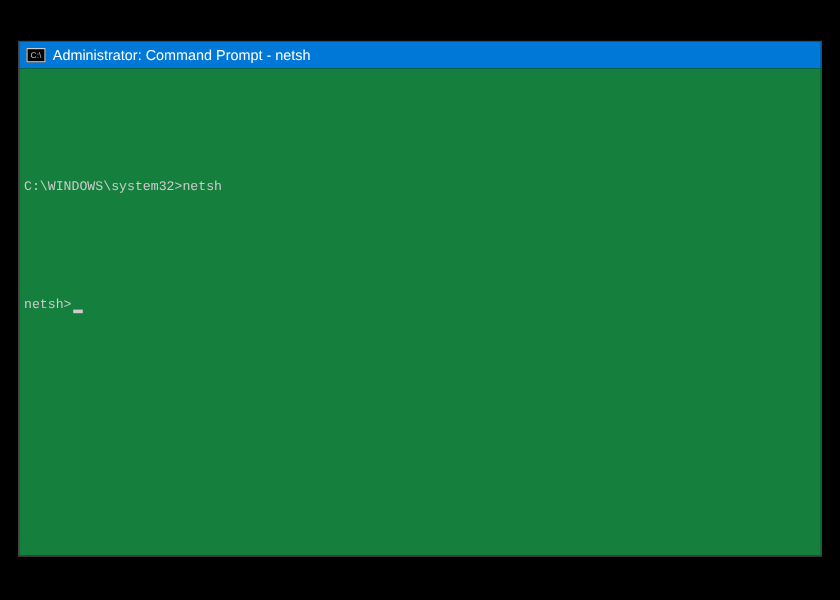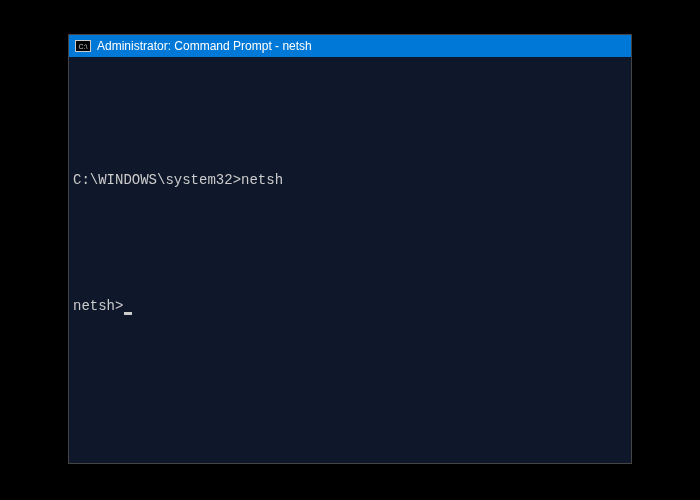--- a/index.html
+++ b/index.html
@@ -8,21 +8,21 @@
       height: 500px;
       background: #000;
       overflow: hidden;
       font-family: Consolas, 'Courier New', monospace;
       display: flex;
       align-items: flex-start;
       justify-content: center;
       padding-top: 34px;
     }
     .window {
-      width: 564px;
+      width: 670px;
       height: 430px;
       background: #000;
       border: 1px solid #444;
       display: flex;
       flex-direction: column;
     }
     .titlebar {
       background: #0078d7;
       height: 22px;
       display: flex;
@@ -44,23 +44,23 @@
       line-height: 1;
     }
     .titlebar-text {
       color: #fff;
       font-size: 12px;
       font-family: 'Segoe UI', Tahoma, sans-serif;
       white-space: nowrap;
     }
     .terminal {
       flex: 1;
-      background: #0f172a;
+      background: #15803d;
       color: #cccccc;
-      font-size: 14px;
+      font-size: 11px;
       line-height: 1.5;
       padding: 8px 4px 4px 4px;
       white-space: pre;
       position: relative;
     }
     .line { display: block; }
     .highlight-box {
       border: 2px solid #d93025;
       padding: 0 4px;
       display: inline-block;

